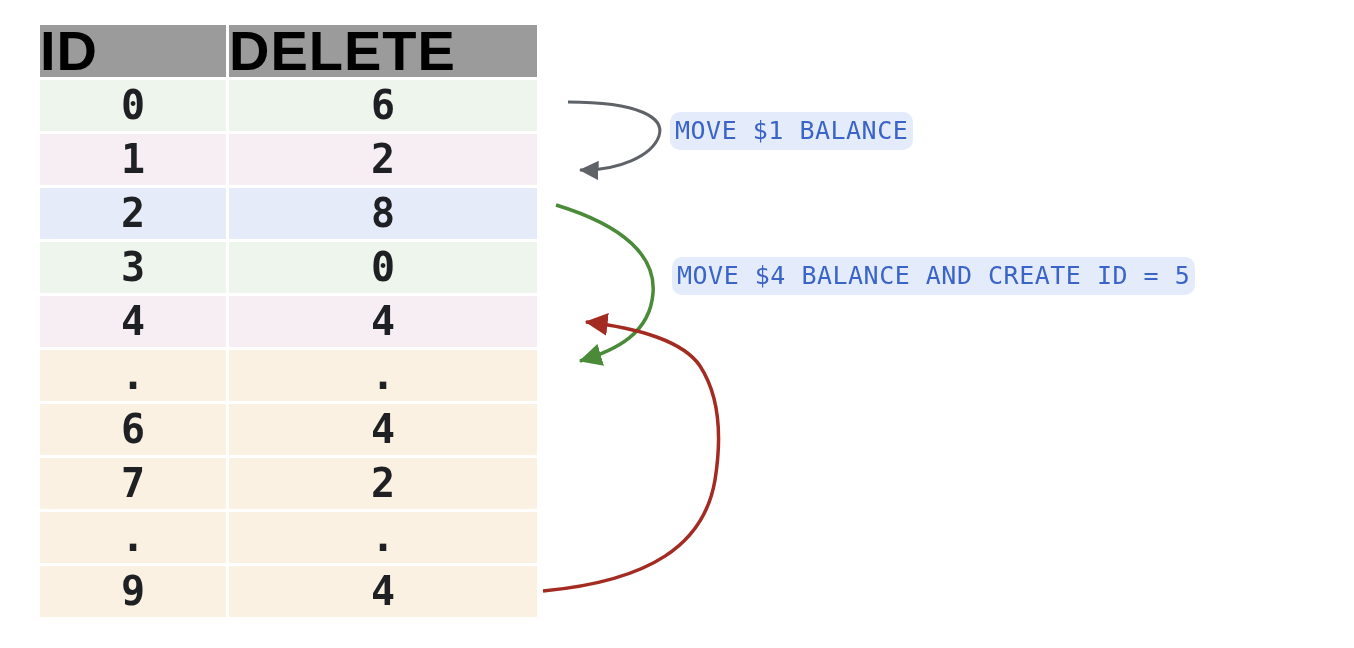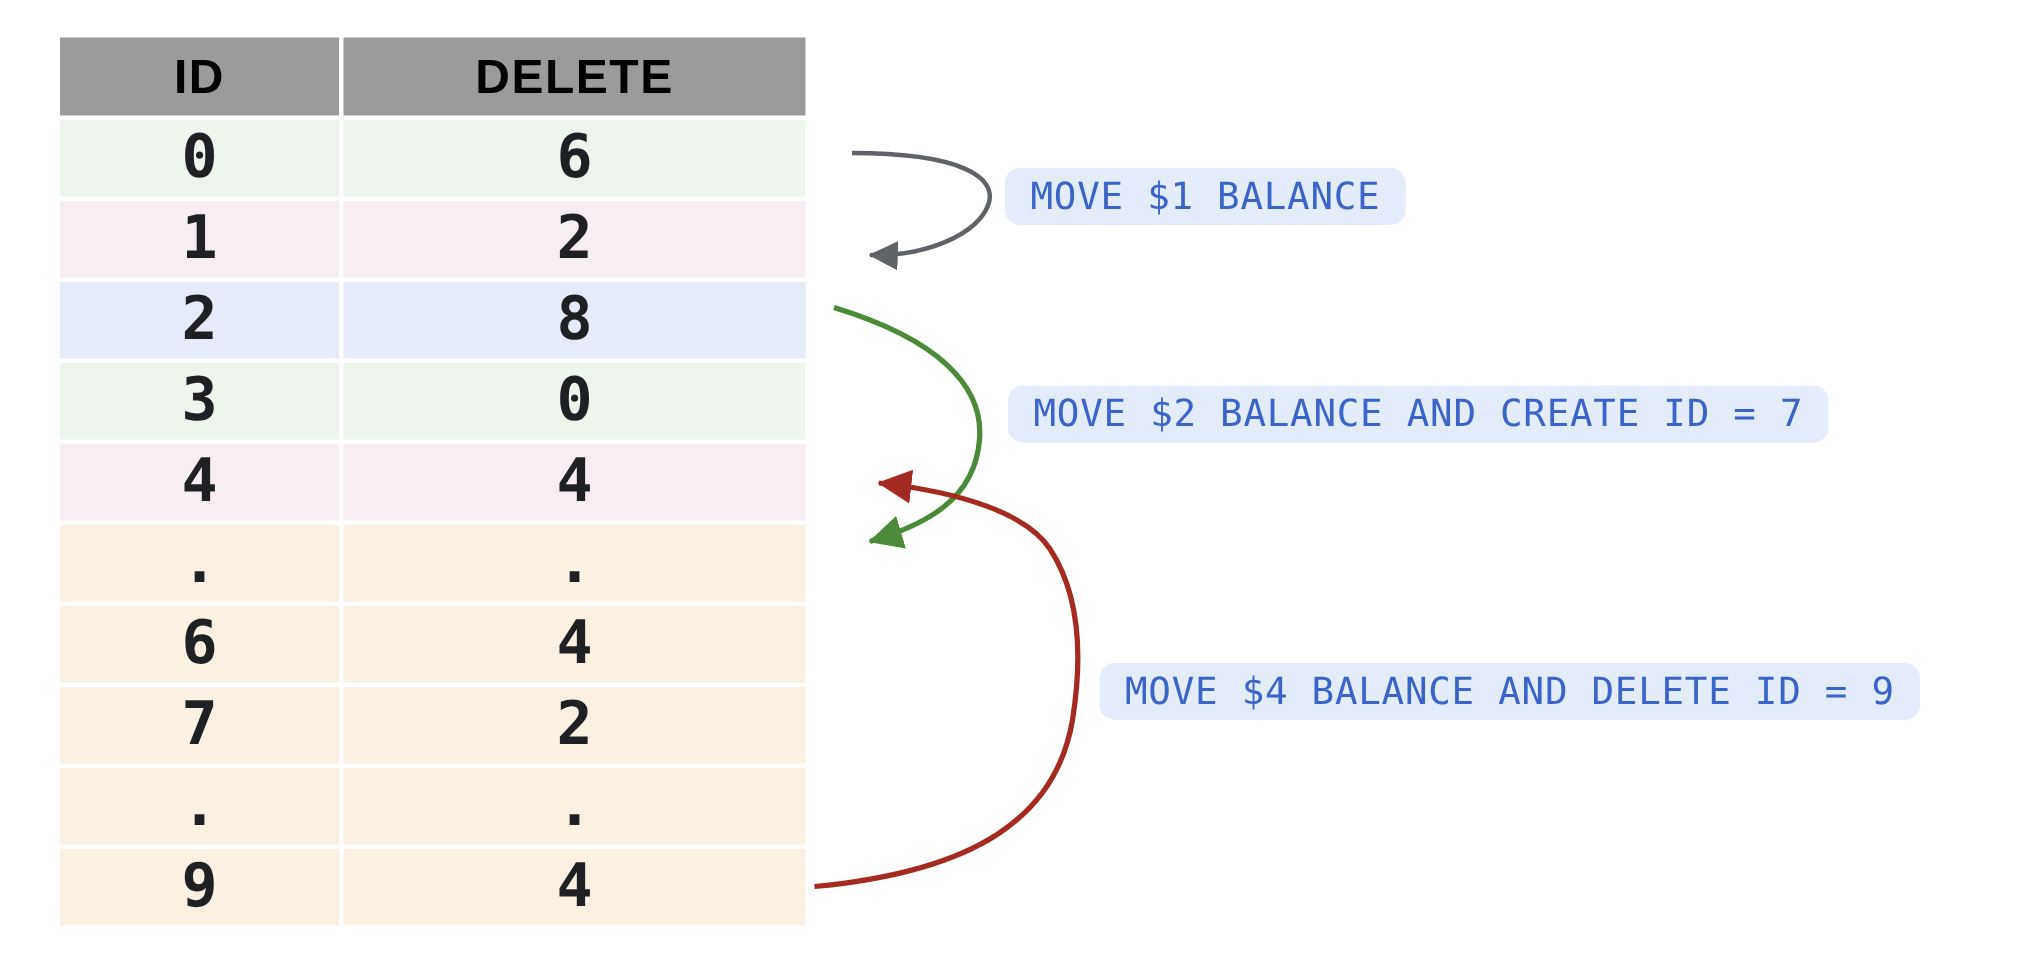--- a/index.html
+++ b/index.html
@@ -25,22 +25,21 @@
     display:grid;
     grid-template-columns:186px 308px;
     grid-template-rows:52px;
     grid-auto-rows:51px;
     gap:3px;
   }
   .hcell{
     background:var(--header-bg);
     color:#000;
     font-weight:bold;
-    font-size:32px;
-    text-align:center;
+    font-size:56px;
     line-height:52px;
     letter-spacing:1px;
   }
   .cell{
     font-family:"DejaVu Sans Mono", monospace;
     font-weight:bold;
     font-size:40px;
     color:var(--cell-text);
     text-align:center;
     line-height:51px;
@@ -56,21 +55,21 @@
   .pill{
     position:absolute;
     background:var(--pill-bg);
     color:var(--pill-text);
     font-family:"DejaVu Sans Mono", monospace;
     font-size:25px;
     font-weight:500;
     letter-spacing:0.5px;
     line-height:38px;
     height:38px;
-    padding:0 17px;
+    padding:0 5px;
     border-radius:10px;
     white-space:nowrap;
   }
   .pill1{left:670px;top:112px;}
   .pill2{left:672px;top:257px;}
   .pill3{left:733px;top:442px;}
 </style>
 </head>
 <body>
 
@@ -112,16 +111,15 @@
       <marker id="mk2" viewBox="0 0 10 10" refX="9.5" refY="5" markerWidth="6.5" markerHeight="6.5" orient="auto">
         <path d="M0 0 L10 5 L0 10 z" fill="#a32b22"></path>
       </marker>
     </defs>
     <path id="arrow0" d="M 568 102 C 640 102, 665 118, 659 136 C 652 156, 618 171, 580 170" fill="none" stroke-width="3" marker-end="url(#mk0)" stroke="#5f6368"></path>
     <path id="arrow1" d="M 556 205 C 625 226, 656 257, 653 293 C 650 333, 617 350, 580 361" fill="none" stroke-width="3.5" marker-end="url(#mk1)" stroke="#4a8a38"></path>
     <path id="arrow2" d="M 543 591 C 650 581, 704 545, 715 480 C 723 430, 717 392, 700 366 C 684 342, 640 328, 586 322" fill="none" stroke-width="3.5" marker-end="url(#mk2)" stroke="#a32b22"></path>
   </svg>
 
   <div class="pill pill1">MOVE $1 BALANCE</div>
-  <div class="pill pill2">MOVE $2 BALANCE AND CREATE ID = 7</div>
-  <div class="pill pill3">MOVE $4 BALANCE AND DELETE ID = 9</div>
+  <div class="pill pill2">MOVE $4 BALANCE AND CREATE ID = 5</div>
 
 </div>
 
 </body></html>

